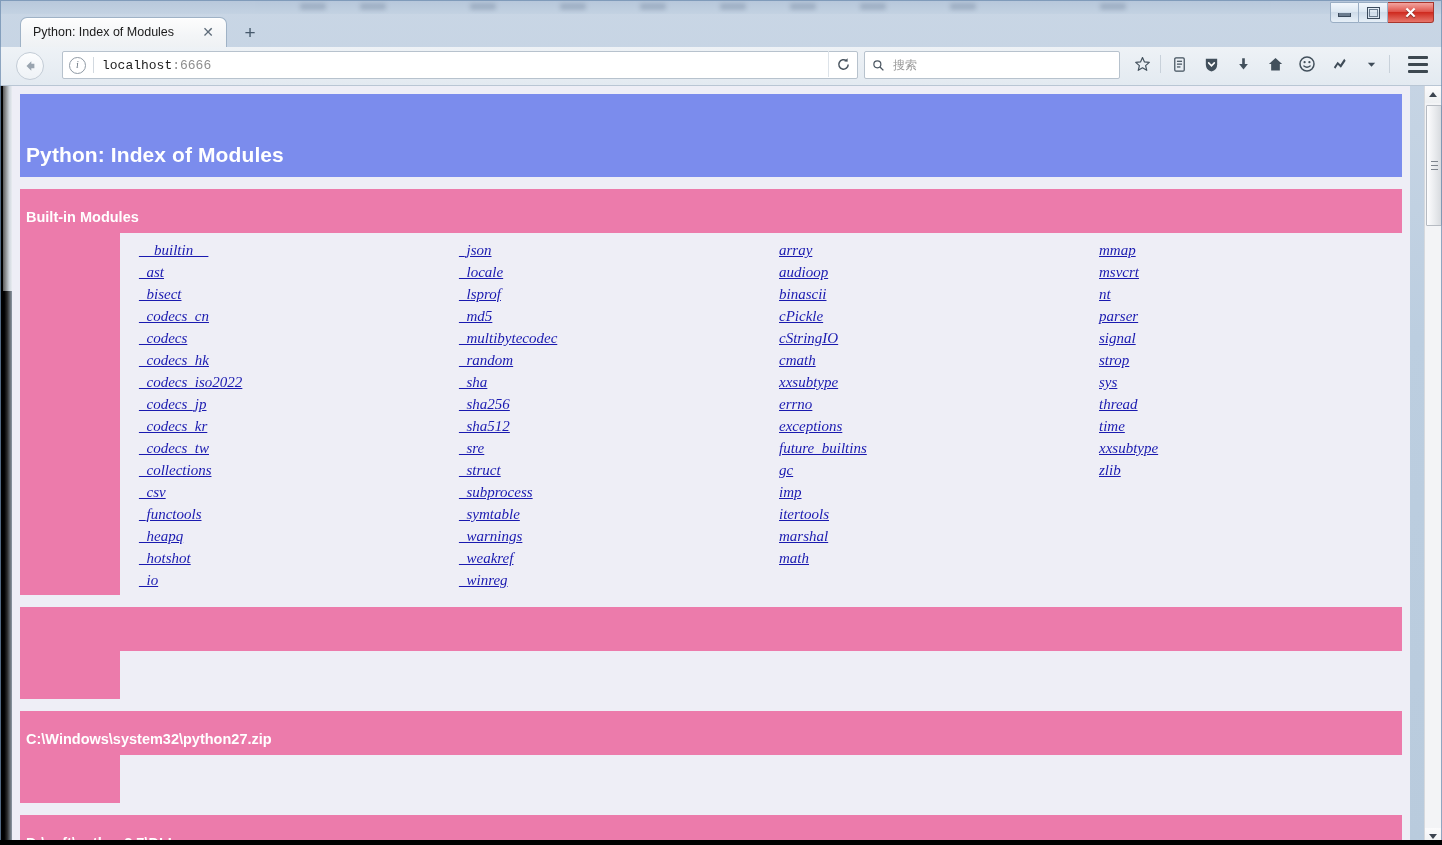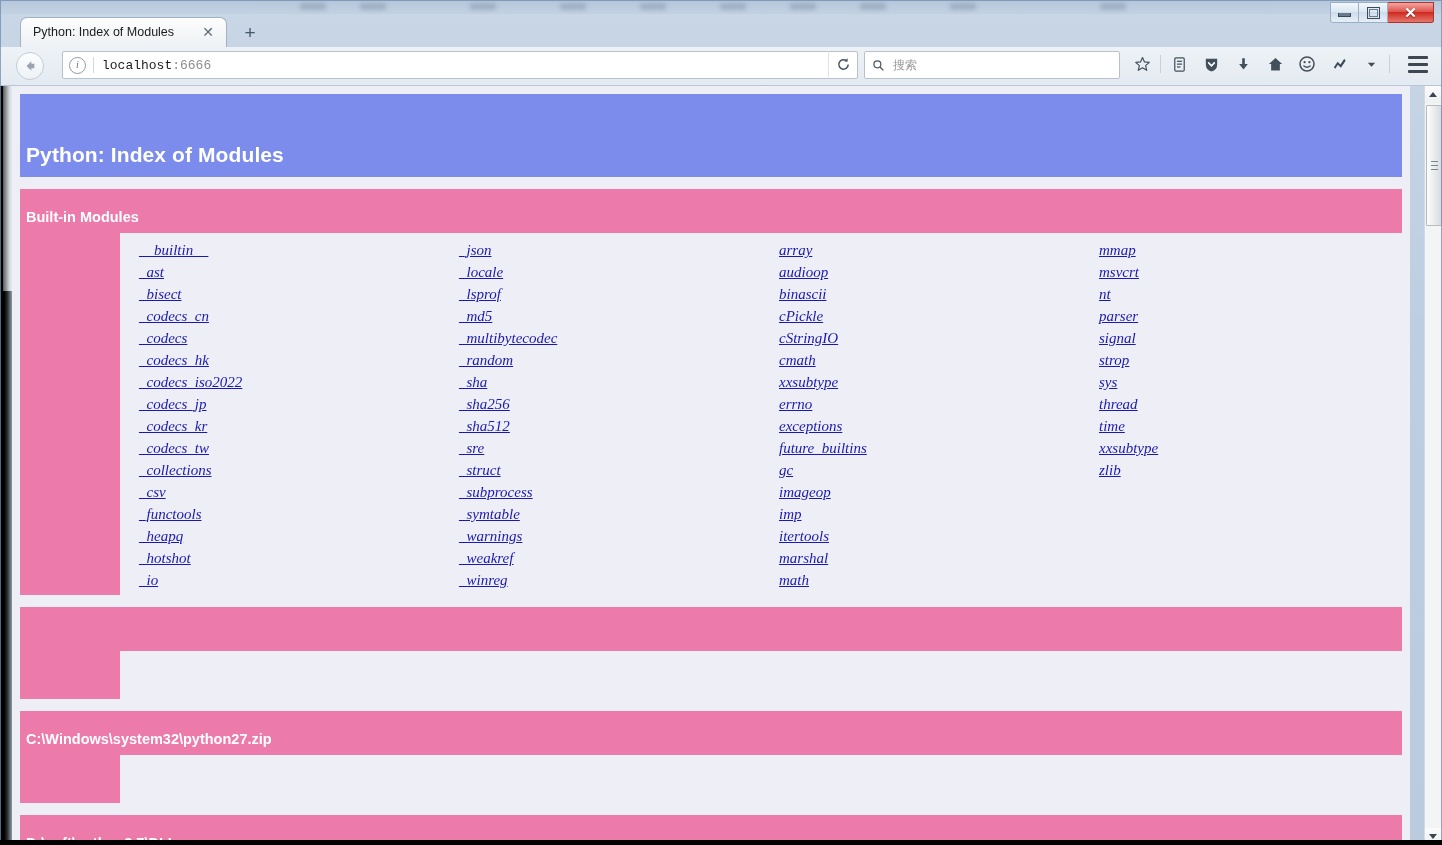--- a/index.html
+++ b/index.html
@@ -578,21 +578,20 @@
               <a href="#">audioop</a>
               <a href="#">binascii</a>
               <a href="#">cPickle</a>
               <a href="#">cStringIO</a>
               <a href="#">cmath</a>
               <a href="#">xxsubtype</a>
               <a href="#">errno</a>
               <a href="#">exceptions</a>
               <a href="#">future_builtins</a>
               <a href="#">gc</a>
-              <a href="#">imageop</a>
               <a href="#">imp</a>
               <a href="#">itertools</a>
               <a href="#">marshal</a>
               <a href="#">math</a>
             </div>
             <div class="col">
               <a href="#">mmap</a>
               <a href="#">msvcrt</a>
               <a href="#">nt</a>
               <a href="#">parser</a>

